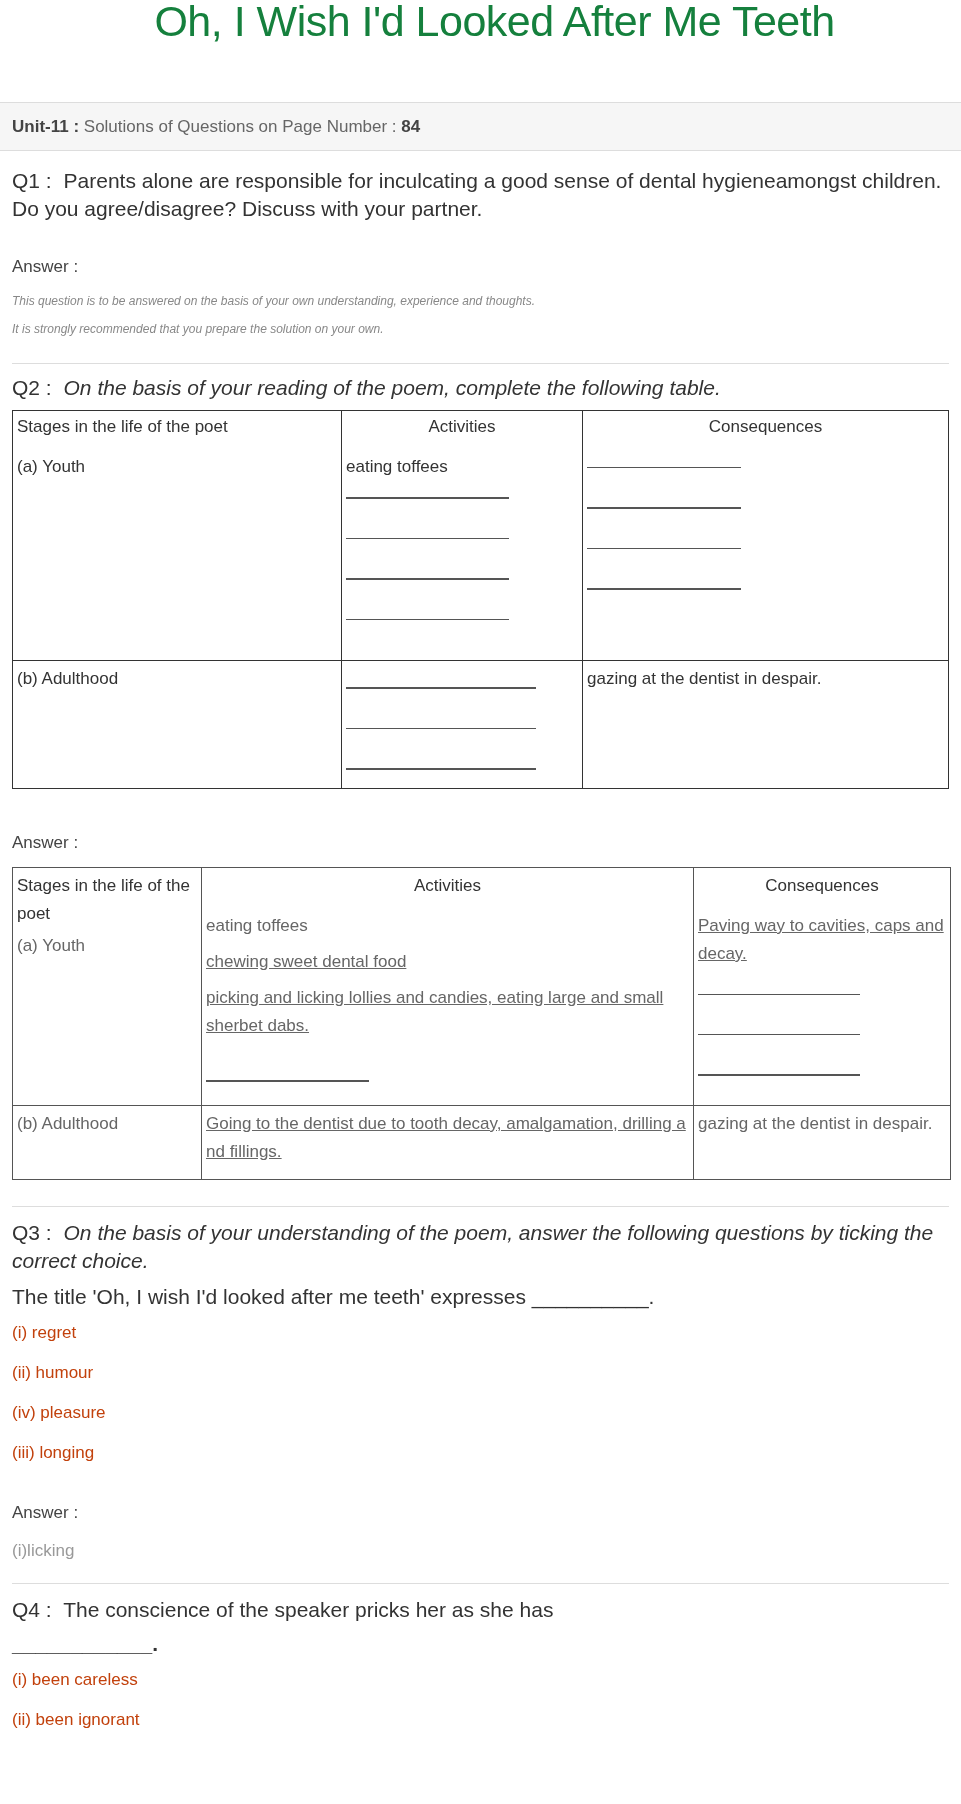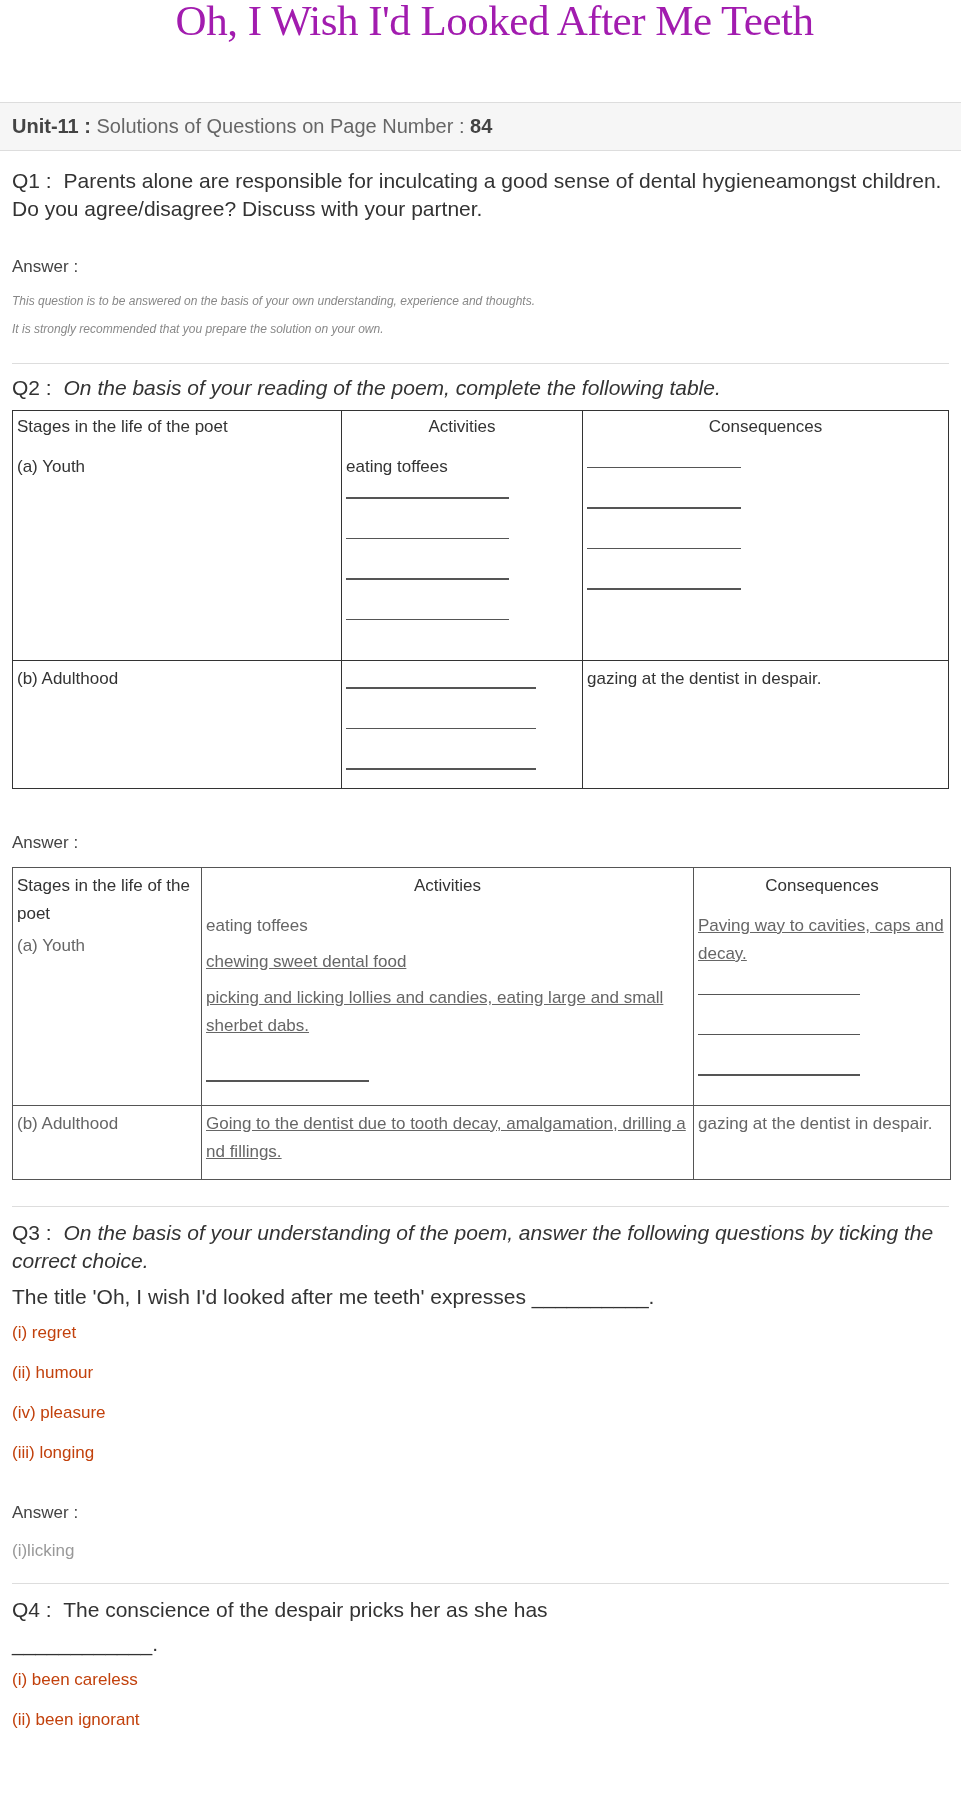--- a/index.html
+++ b/index.html
@@ -6,41 +6,41 @@
     html, body { background: #ffffff; }
     body {
       width: 961px;
       height: 1804px;
       overflow: hidden;
       font-family: "Liberation Sans", sans-serif;
       color: #333333;
       font-size: 17px;
     }
     .page-title {
-      font-family: Liberation Serif, serif;
+      font-family: Liberation Sans, sans-serif;
       font-weight: 300;
       font-size: 43px;
-      color: #a21caf;
+      color: #15803d;
       text-align: center;
       padding-left: 28px;
       line-height: 42px;
       height: 42px;
       letter-spacing: -0.5px;
       margin-top: 0px;
     }
     .unit-bar {
       margin-top: 60px;
       height: 49px;
       background: #f6f6f6;
       border-top: 1px solid #dddddd;
       border-bottom: 1px solid #dddddd;
       padding: 0 12px;
       display: flex;
       align-items: center;
-      font-size: 20px;
+      font-size: 17px;
       color: #666666;
     }
     .unit-bar .unit-label { color: #444; font-weight: 600; }
     .unit-bar .page-num { color: #444; font-weight: 600; }
     .content { padding: 0 12px; }
     .question {
       line-height: 28px;
       color: #333;
       font-size: 21px;
     }
@@ -247,21 +247,21 @@
     <div class="opt">(iv) pleasure</div>
     <div class="opt">(iii) longing</div>
   </div>
   <div class="answer-label" style="margin-top:28px;">Answer :</div>
   <div class="muted" style="margin-top:14px;line-height:24px;">(i)licking</div>
 
   <hr class="sep" style="margin-top:20px;">
 
   <div class="question" style="margin-top:12px;">
     <span class="q-label">Q4 :</span>
-    <span>The conscience of the despair pricks her as she has</span>
-  </div>
-  <div class="question" style="margin-top:6px;">____________.</div>
+    <span>The conscience of the speaker pricks her as she has</span>
+  </div>
+  <div class="question" style="margin-top:6px;font-weight:bold;">____________.</div>
   <div style="margin-top:2px;">
     <div class="opt">(i) been careless</div>
     <div class="opt">(ii) been ignorant</div>
   </div>
 
 </div>
 
 </body></html>

